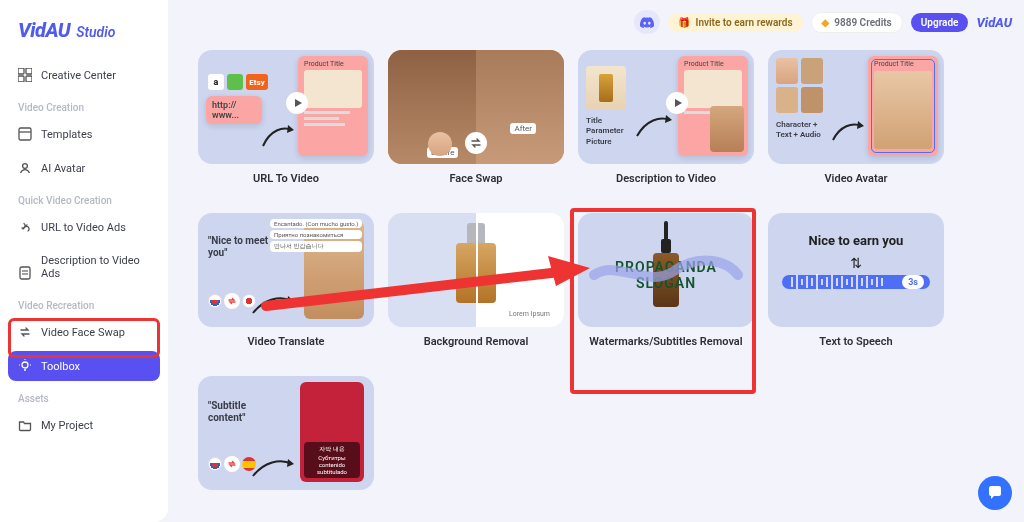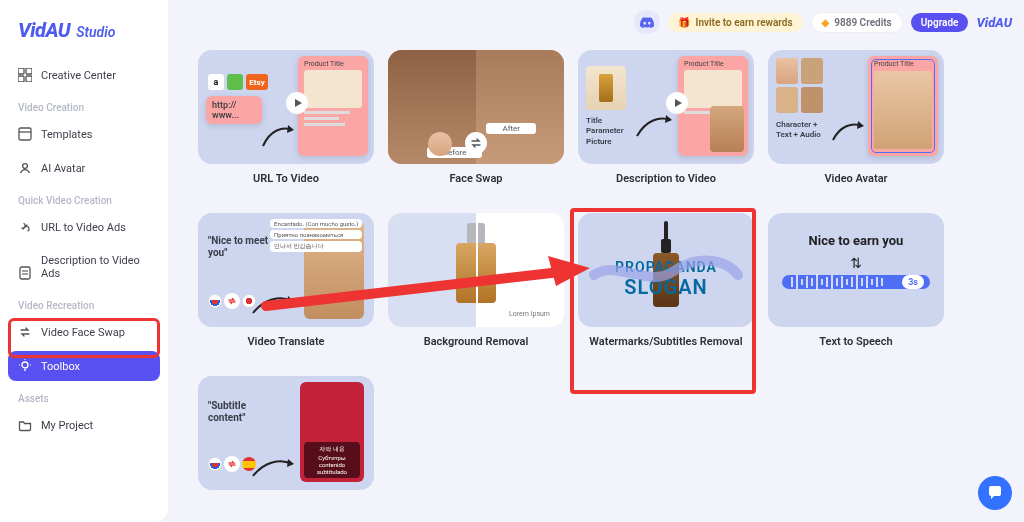--- a/index.html
+++ b/index.html
@@ -42,22 +42,22 @@
   
   .red-box-2 { position: absolute; left: 570px; top: 208px; width: 186px; height: 186px; border: 4px solid #e33; border-radius: 4px; pointer-events: none; }
 
   
   .arrow { position: absolute; left: 260px; top: 256px; width: 330px; height: 60px; pointer-events: none; }
 
   
   .chat-fab { position: absolute; right: 12px; bottom: 12px; width: 34px; height: 34px; background: #3371ff; border-radius: 50%; display: flex; align-items: center; justify-content: center; color: #fff; cursor: pointer; }
 
   svg { display: block; }
-  .grey-text { color:#0369a1; font-weight:600; }
-  .tag { position:absolute; font-size:8px; padding:1px 16px; border-radius:3px; background:#fff; color:#555;margin-left:33px; }
+  .grey-text { color:#14532d; font-weight:600; }
+  .tag { position:absolute; font-size:8px; padding:1px 4px; border-radius:3px; background:#fff; color:#555;margin-left:33px; }
   .bluebar { position:absolute; background:#4f6ef6; border-radius:10px; }
   .flag { width:14px; height:14px; border-radius:50%; display:inline-block; }
   .flag.kr { background: linear-gradient(#fff 45%, transparent 45%), radial-gradient(circle at 50% 50%, #d33 0 3px, #2a5edb 3px 5px, #fff 5px); background-color:#fff; border:1px solid #ddd;}
   .flag.jp { background: radial-gradient(circle at 50% 50%, #d33 0 3px, #fff 3px); border:1px solid #ddd;}
   .flag.es { background: linear-gradient(#d33 0 25%, #ffc400 25% 75%, #d33 75% 100%); }
 </style>
 </head>
 <body>
 
 <aside class="sidebar">
@@ -313,21 +313,21 @@
 
     <div class="card">
       <div class="thumb">
         <div style="position:absolute;left:50%;top:8px;transform:translateX(-50%);width:32px;height:90px;">
           <div style="width:4px;height:20px;background:#222;margin:0 auto;border-radius:2px;"></div>
           <div style="width:10px;height:14px;background:#222;margin:-2px auto 0;border-radius:2px;"></div>
           <div style="width:26px;height:54px;background:linear-gradient(#8b5a2a,#5a3616);margin:0 auto;border-radius:4px;"></div>
         </div>
         <div style="position:absolute;left:8px;right:8px;top:46px;text-align:center;">
           <div class="grey-text" style="font-size:14px;letter-spacing:1px;">PROPAGANDA</div>
-          <div class="grey-text" style="font-size:20px;letter-spacing:1px;">SLOGAN</div>
+          <div class="grey-text" style="font-size:14px;letter-spacing:1px;">SLOGAN</div>
         </div>
         <svg style="position:absolute;left:10px;top:40px;" width="156" height="40">
             <path d="M6 22 C 30 6, 60 36, 86 18 S 140 8, 150 22" fill="none" stroke="#9aa3e8" stroke-width="10" stroke-linecap="round" opacity=".7"></path>
           </svg>
       </div>
       <div class="card-title">Watermarks/Subtitles Removal</div>
     </div>
 
     <div class="card">
       <div class="thumb">

